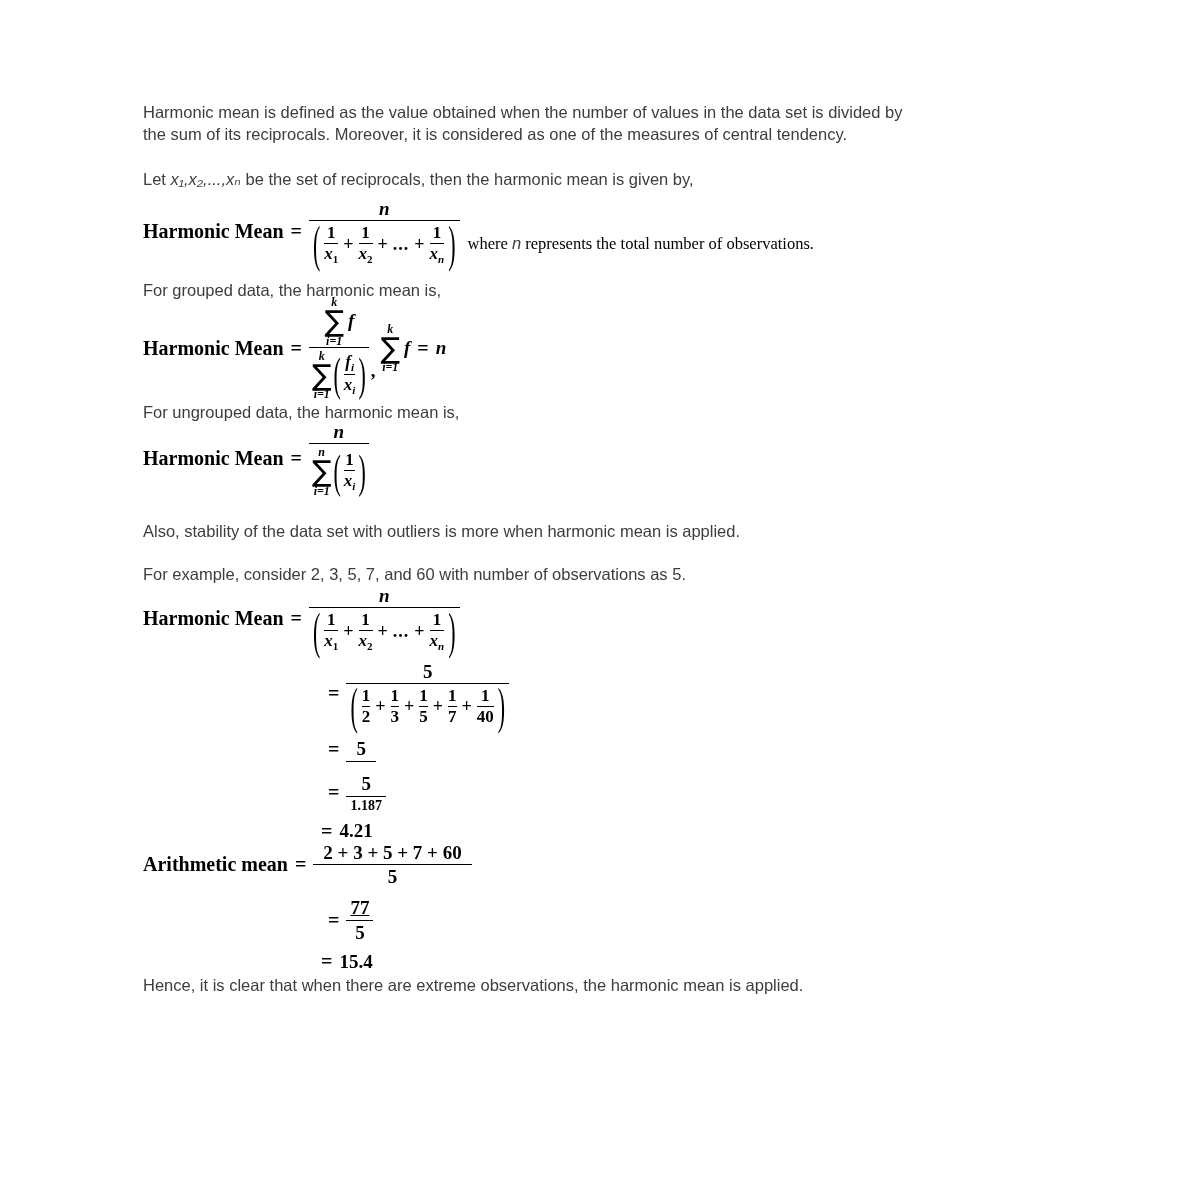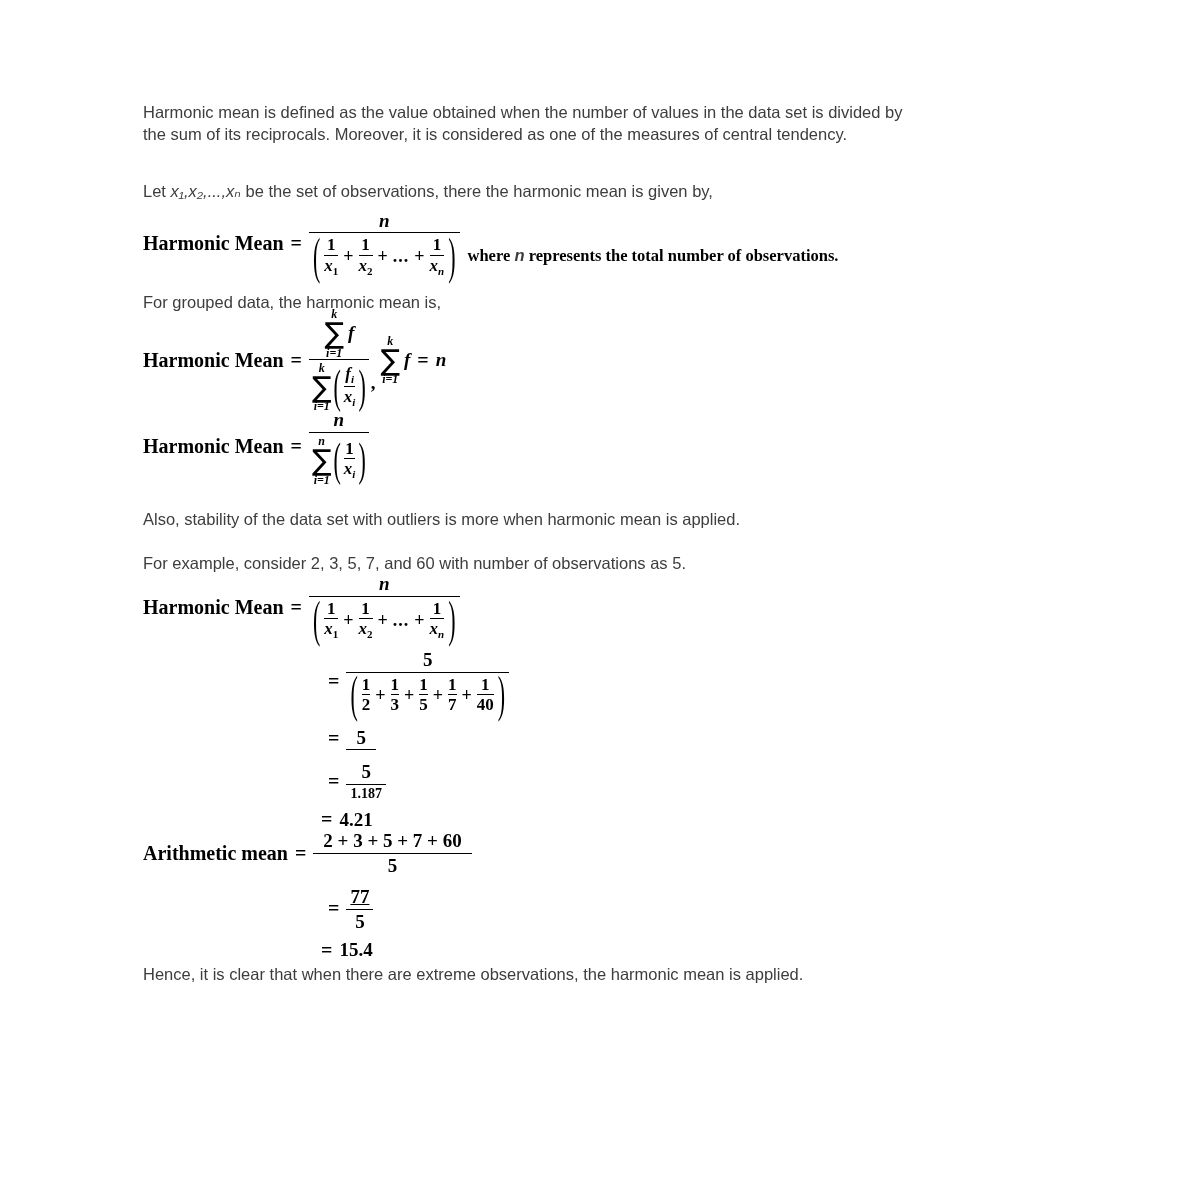--- a/index.html
+++ b/index.html
@@ -4,21 +4,21 @@
 <style>
   html,body{margin:0;padding:0;background:#fff;}
   .page{
     width:1200px;height:1200px;box-sizing:border-box;
     background:#ffffff;position:relative;
     padding:102px 55px 0 143px;
     font-family:"Liberation Sans","DejaVu Sans",sans-serif;
     color:#3d3d3d;
   }
   .sans{font-size:16.5px;line-height:21.5px;margin:0;color:#3d3d3d;}
-  .gap-lg{margin-bottom:36px;}
+  .gap-lg{margin-bottom:24px;}
   .gap-sm{margin-bottom:6px;}
   .math, .math *{font-family:"Liberation Serif","DejaVu Serif",serif;color:#000;}
   .math{font-weight:600;}
   .iv{font-style:italic;}
   
   .formula{display:flex;align-items:center;margin:0;}
   .cont{margin-left:178px;}
   .flabel{font-size:20px;white-space:nowrap;}
   .eq{font-size:20px;margin:0 7px;}
   .fval{font-size:19px;}
@@ -38,35 +38,35 @@
   
   .bigp{display:inline-block;font-size:22px;font-weight:400;transform:scaleY(2.35);padding:0 2px;line-height:1;}
   .bigp2{display:inline-block;font-size:22px;font-weight:400;transform:scaleY(2.1);padding:0 1px;line-height:1;}
   
   .sumgrp{display:inline-flex;align-items:center;}
   .sum{display:inline-flex;flex-direction:column;align-items:center;line-height:1;margin:0 1px;}
   .sum .stop{font-size:12px;font-style:italic;font-weight:600;line-height:1;}
   .sum .ssym{font-size:29px;font-weight:400;line-height:0.92;font-family:"DejaVu Sans",sans-serif;}
   .sum .sbot{font-size:12px;font-style:italic;font-weight:600;line-height:1;}
   .sbody{font-size:19px;margin-left:3px;}
-  .fnote{align-self:flex-end;padding-bottom:12px;margin-left:8px;font-family:"Liberation Sans","DejaVu Sans",sans-serif;color:#3d3d3d;font-size:16.5px;font-weight:700;white-space:nowrap;}
+  .fnote{align-self:flex-end;padding-bottom:12px;margin-left:8px;font-family:"Liberation Sans","DejaVu Sans",sans-serif;color:#3d3d3d;font-size:16.5px;font-weight:400;white-space:nowrap;}
   .fnote .iv{font-family:inherit;color:#3d3d3d;}
 </style>
 </head>
 <body>
 
 <div class="page">
 
   <p class="sans gap-lg">
     <span>Harmonic mean is defined as the value obtained when the number of values in the data set is divided by</span><br>
     <span>the sum of its reciprocals. Moreover, it is considered as one of the measures of central tendency.</span>
   </p>
 
   <p class="sans gap-sm">
-    <span>Let </span><span class="iv">x₁,x₂,...,xₙ</span><span> be the set of observations, there the harmonic mean is given by,</span>
+    <span>Let </span><span class="iv">x₁,x₂,...,xₙ</span><span> be the set of reciprocals, then the harmonic mean is given by,</span>
   </p>
 
   <div class="formula math" style="margin-bottom:14px;">
     <span class="flabel">Harmonic Mean</span>
     <span class="eq">=</span>
     <span class="frac">
       <span class="fnum iv">n</span>
       <span class="fbar"></span>
       <span class="fden">
         <span class="bigp">(</span>
@@ -135,20 +135,21 @@
           <span class="stop">k</span>
           <span class="ssym">∑</span>
           <span class="sbot">i=1</span>
         </span>
       <span class="sbody iv">f</span>
     </span>
     <span class="eq">=</span>
     <span class="fval iv">n</span>
   </div>
 
+  <p class="sans" style="margin:2px 0 0 0;">For ungrouped data, the harmonic mean is,</p>
 
   <div class="formula math" style="margin-top:-4px;">
     <span class="flabel">Harmonic Mean</span>
     <span class="eq">=</span>
     <span class="frac">
       <span class="fnum iv">n</span>
       <span class="fbar"></span>
       <span class="fden">
         <span class="sum">
             <span class="stop">n</span>

